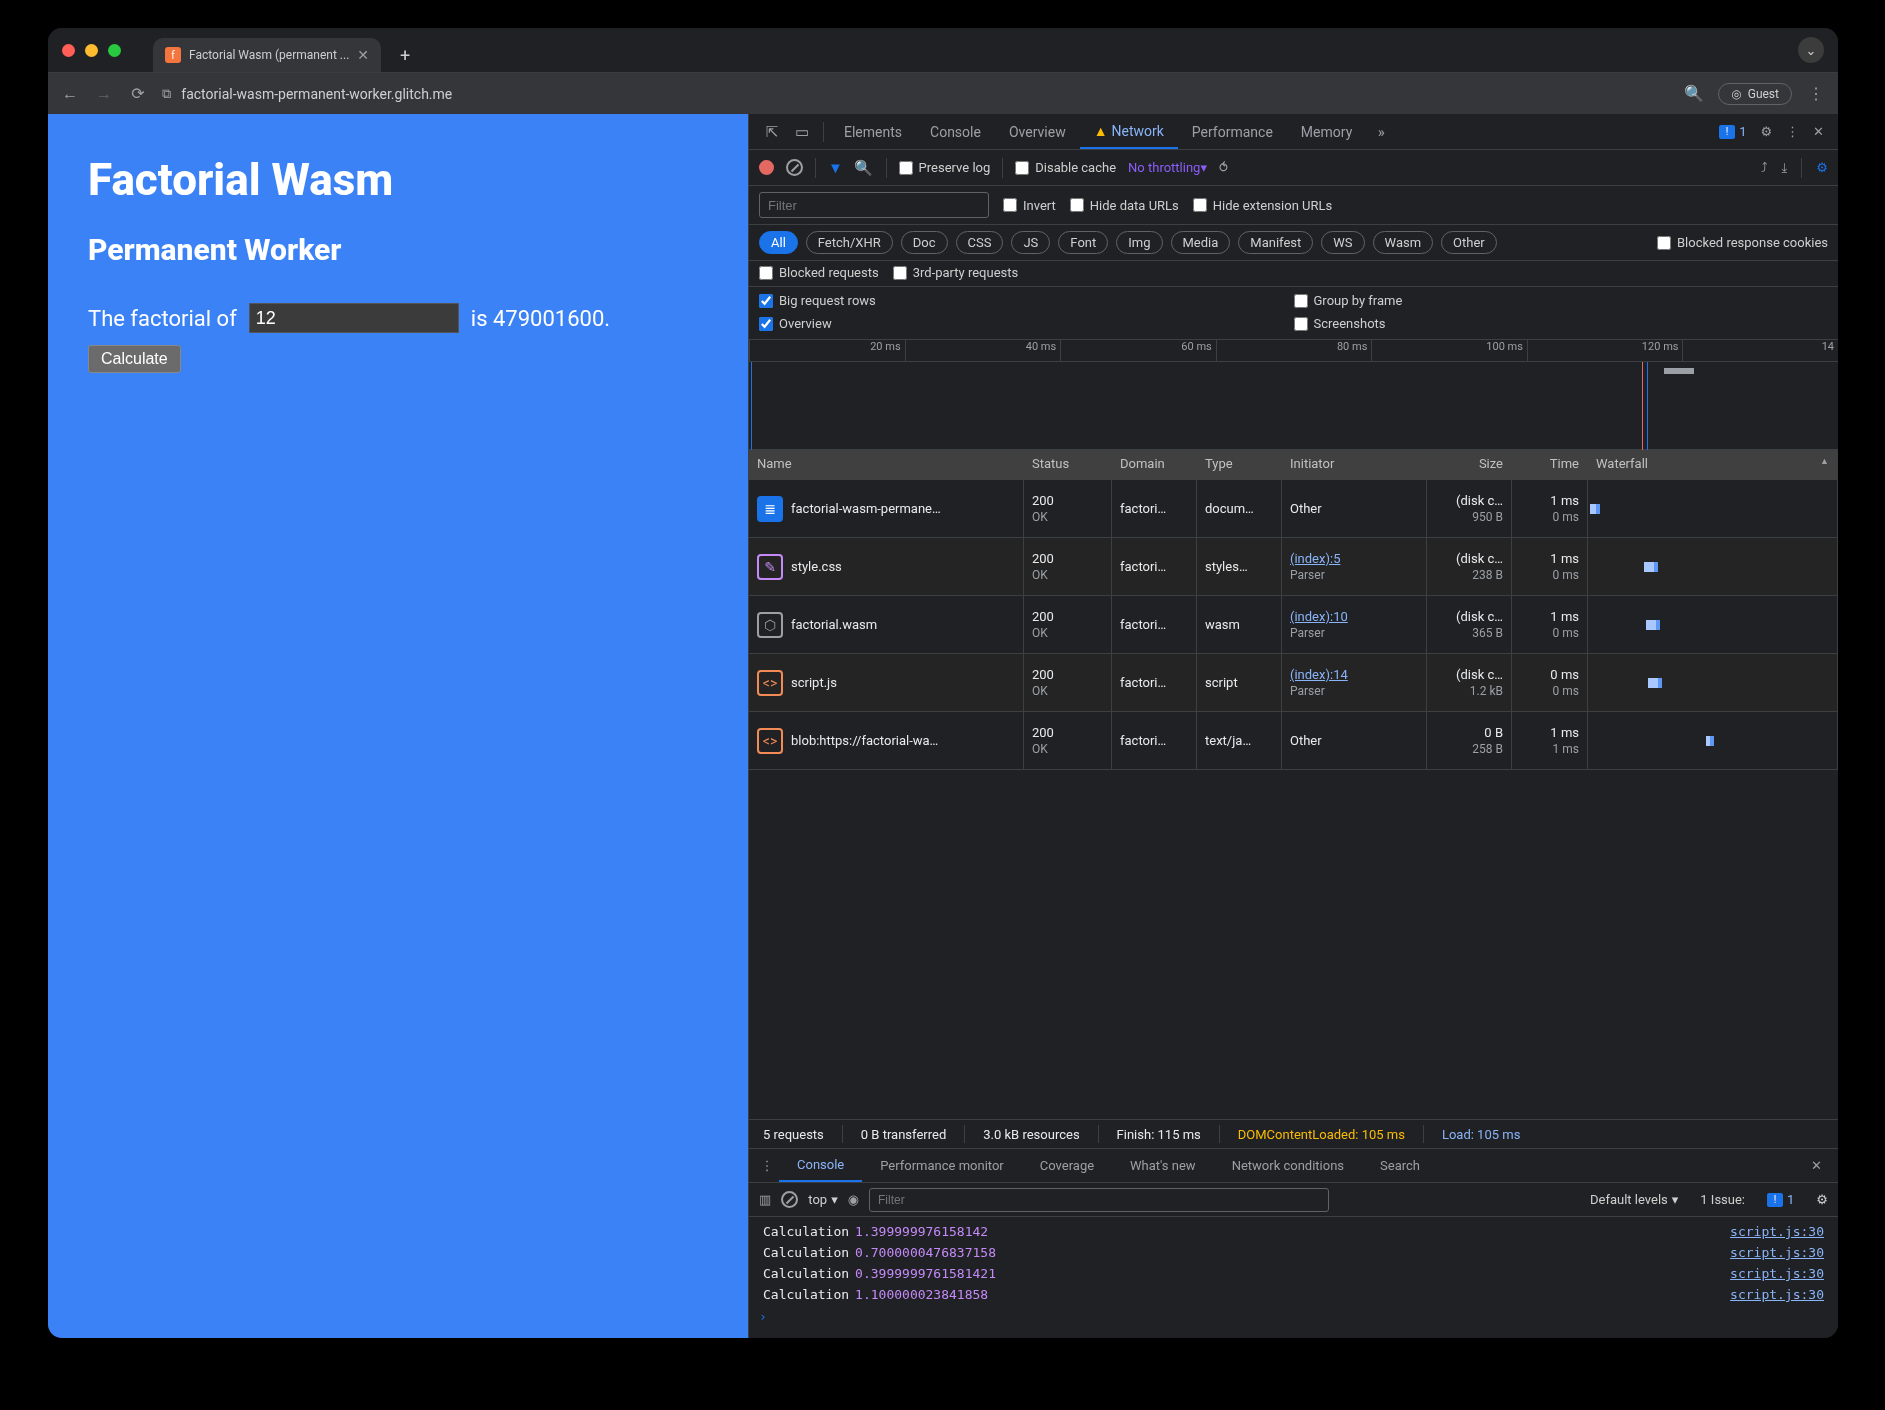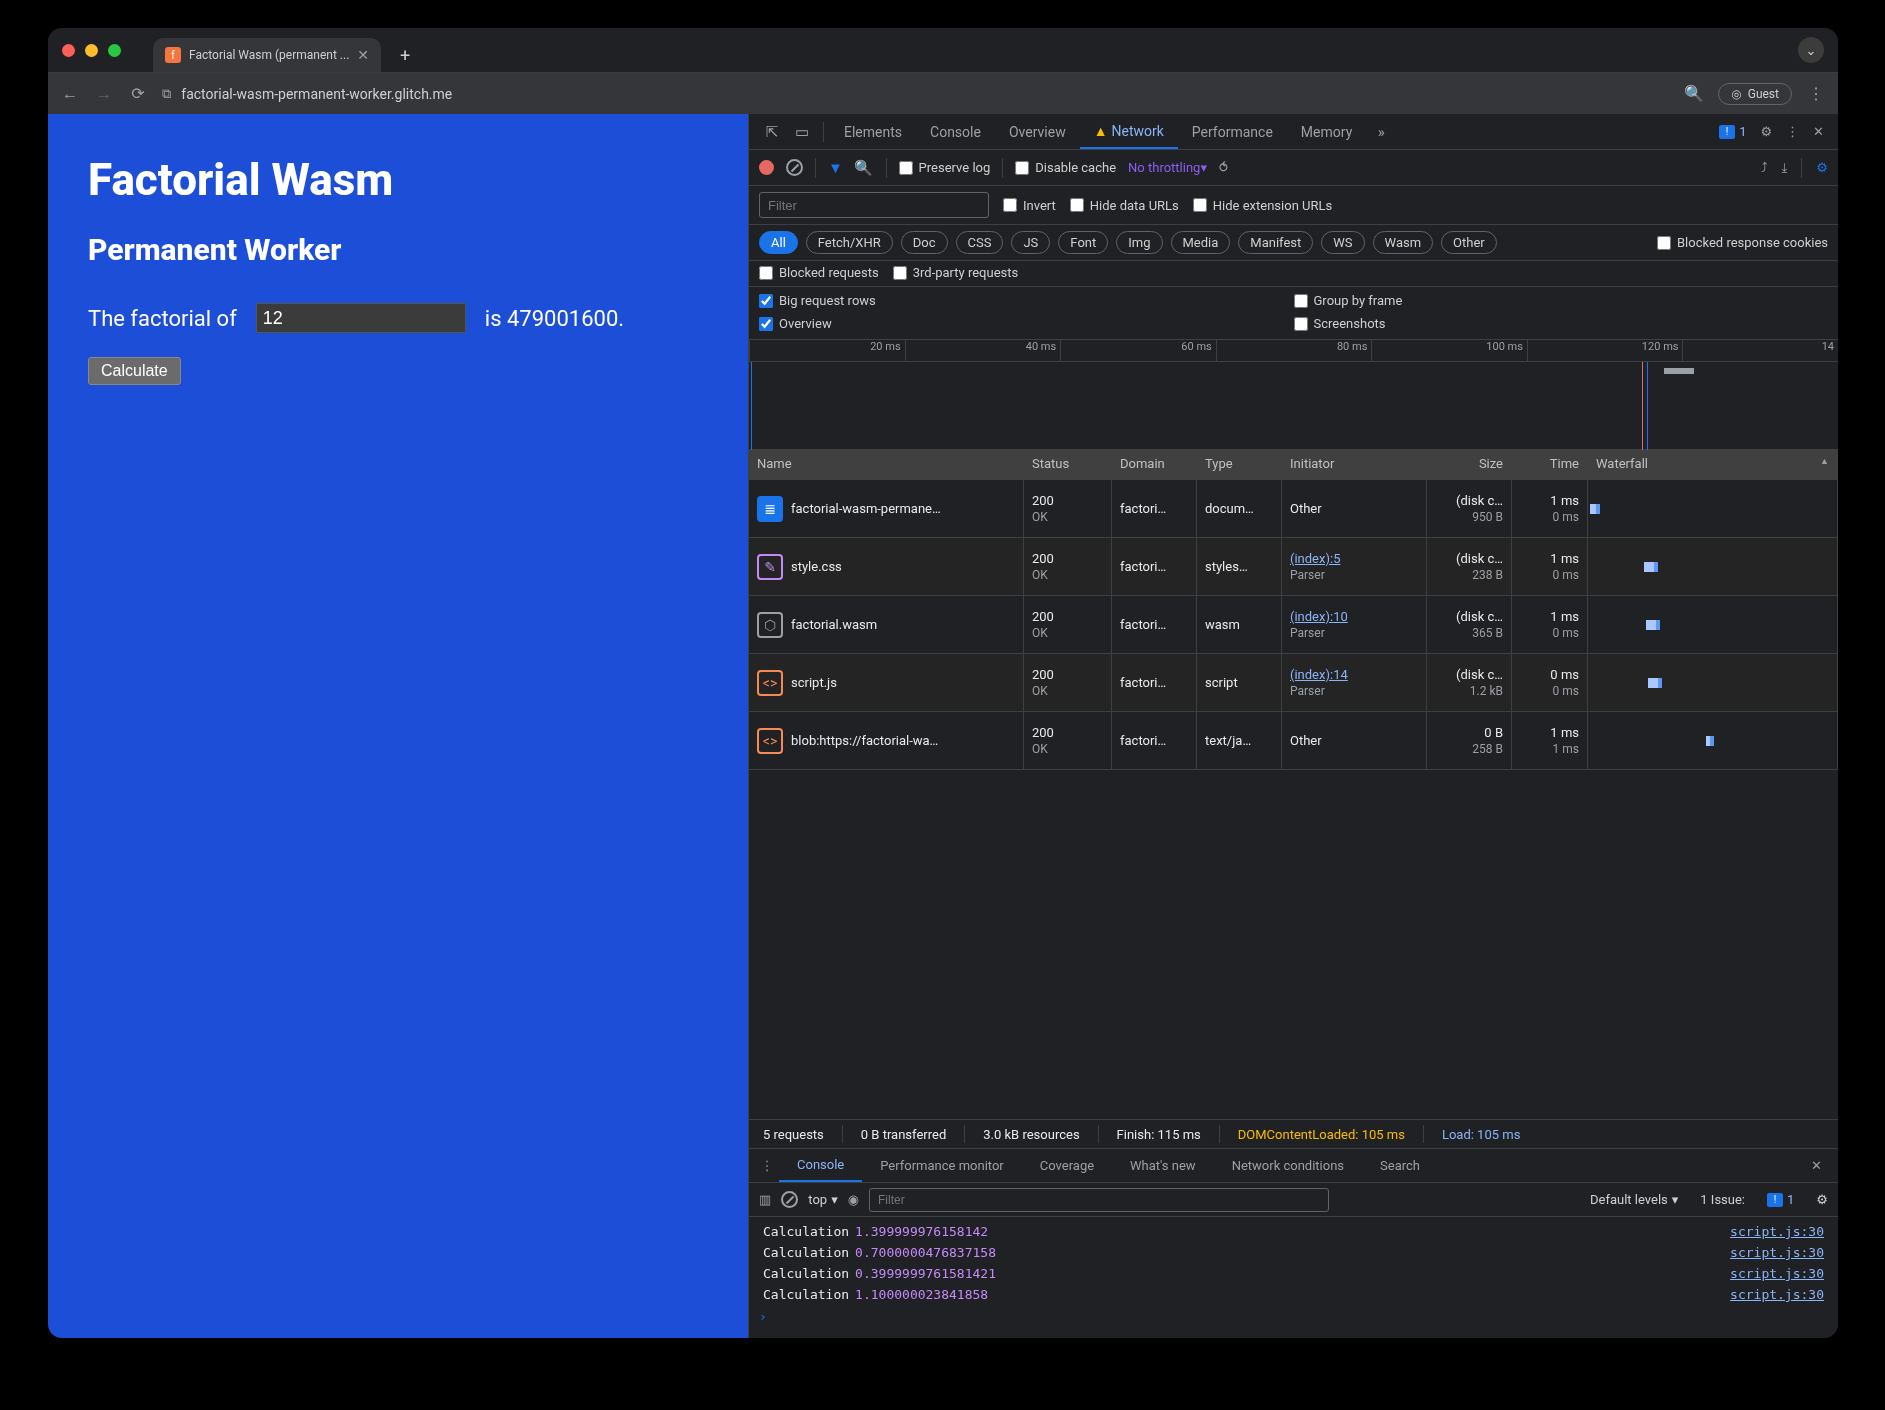--- a/index.html
+++ b/index.html
@@ -57,32 +57,32 @@
   .addrbar .ico { width:20px; display:flex; justify-content:center; font-size:16px; }
   .url-box { flex:1; display:flex; align-items:center; gap:10px; font-size:14px; color:#cfcfcf; }
   .url-box .lock { font-size:13px; color:#9aa0a6;}
   .profile-chip {
     border:1px solid #5f6368; border-radius:20px; padding:3px 12px;
     display:flex; align-items:center; gap:6px; font-size:12px; color:#cfcfcf;
   }
   
   .split { display:flex; height: calc(100% - 86px); }
   .page {
-    width: 700px; background:#1d4ed8; color:#fff;
+    width: 700px; background:#3b82f6; color:#fff;
     padding: 40px 40px;
   }
   .page h1 { font-size: 44px; font-weight:800; margin-bottom:26px; }
   .page h2 { font-size: 30px; font-weight:800; margin-bottom:28px;}
-  .sentence { font-size: 22px; display:flex; align-items:center; gap:19px; flex-wrap:wrap;margin-top:36px;}
+  .sentence { font-size: 22px; display:flex; align-items:center; gap:12px; flex-wrap:wrap;margin-top:36px;}
   .sentence input {
     width:210px; height:30px; background:#3b3b3b; border:1px solid #555;
     color:#fff; font-size:18px; padding:0 6px;
   }
   .calcbtn {
-    margin-top:24px; background:#6b6b6b; border:1px solid #888;
+    margin-top:12px; background:#6b6b6b; border:1px solid #888;
     color:#fff; padding:4px 12px; font-size:16px; border-radius:3px; cursor:pointer;
   }
   
   .devtools { flex:1; background:#202124; border-left:1px solid #3c4043; display:flex; flex-direction:column; }
   .dt-tabs {
     height: 36px; display:flex; align-items:center; gap:0;
     border-bottom:1px solid #3c4043; padding:0 8px;
   }
   .dt-tabs .ic { width:30px; display:flex; justify-content:center; color:#9aa0a6; font-size:15px;}
   .dt-tab { padding:0 14px; height:100%; display:flex; align-items:center; color:#9aa0a6; font-size:14px; gap:4px;}

